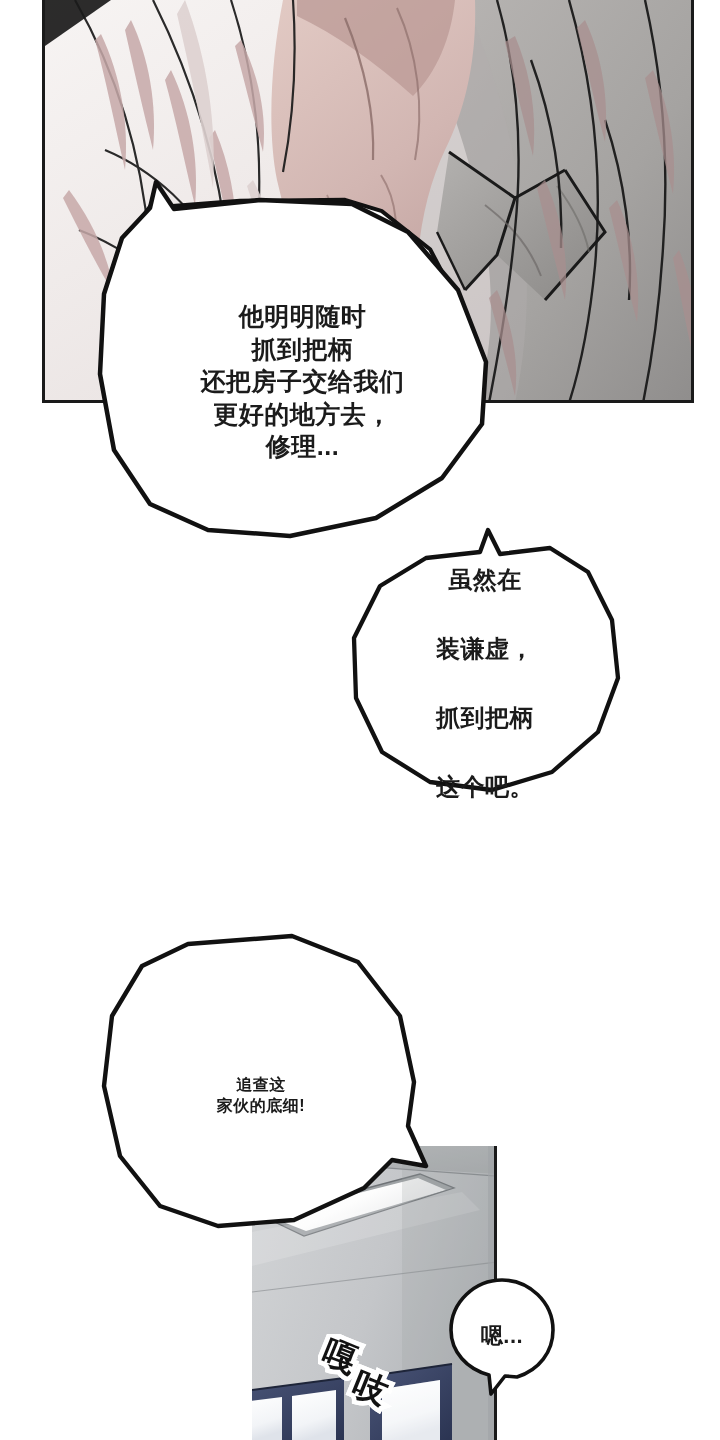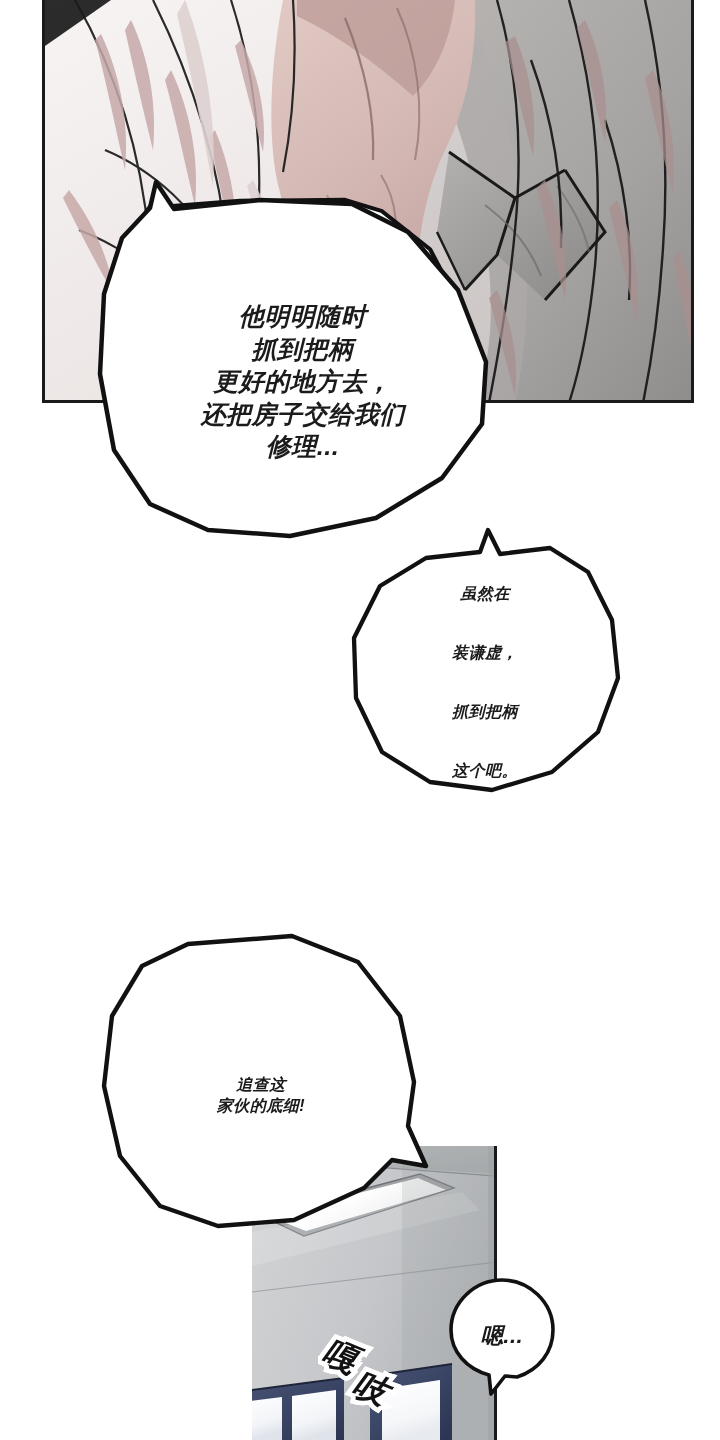--- a/index.html
+++ b/index.html
@@ -1,21 +1,21 @@
 <!DOCTYPE html>
 <html><head>
 <meta charset="utf-8">
 <style>
   html,body{margin:0;padding:0;background:#ffffff;}
   body{
     width:720px;height:1440px;position:relative;overflow:hidden;
     font-family:"Liberation Sans","DejaVu Sans",sans-serif;
     background:#ffffff;
   }
-  .stage{position:absolute;left:0;top:0;width:720px;height:1296px;font-style:italic;}
+  .stage{position:absolute;left:0;top:0;width:720px;height:1296px;}
 
   
   .panel-top{
     position:absolute;left:42px;top:0;width:652px;height:403px;
     border:3px solid #1a1a1a;border-top:none;box-sizing:border-box;
     overflow:hidden;background:#efeaea;
   }
   .panel-bottom{
     position:absolute;left:252px;top:1146px;width:245px;height:294px;
     overflow:hidden;background:#c9cbcd;border-right:3px solid #1a1a1a;
@@ -205,34 +205,34 @@
                L66,322 L30,268 L12,196 L14,122 L32,54 Z" transform="translate(0,18) scale(1.0,0.95)" fill="#ffffff" stroke="#111111" stroke-width="4.2" stroke-linejoin="round"></path>
 
       <path d="M60,30 L66,4 L84,31
                L170,22 L262,26 L318,54 L368,112 L396,184 L392,246
                L352,300 L286,340 L200,358 L118,352 L60,326
                L24,272 L10,196 L14,116 L32,60 Z" fill="#ffffff" stroke="#111111" stroke-width="4.5" stroke-linejoin="round"></path>
     </svg>
     <div class="txt" style="font-size:25px;padding-top:16px;">
       <span>他明明随时</span>
       <span>抓到把柄</span>
+      <span>还把房子交给我们</span>
       <span>更好的地方去，</span>
-      <span>还把房子交给我们</span>
       <span>修理...</span>
     </div>
   </div>
 
   <div class="bubble" style="left:340px;top:528px;width:290px;height:282px;">
     <svg width="290" height="282" viewBox="0 0 290 282">
       <path d="M140,24 L148,2 L160,26
                L210,20 L248,44 L272,92 L278,150
                L258,204 L212,244 L152,262 L90,254
                L42,224 L16,170 L14,110 L40,58 L86,30 Z" fill="#ffffff" stroke="#111111" stroke-width="4.3" stroke-linejoin="round"></path>
     </svg>
-    <div class="txt" style="font-size:16px;padding-top:14px;gap:38px;">
+    <div class="txt" style="font-size:24px;padding-top:14px;gap:38px;">
       <span>虽然在</span>
       <span>装谦虚，</span>
       <span>抓到把柄</span>
       <span>这个吧。</span>
     </div>
   </div>
 
   <div class="bubble" style="left:96px;top:930px;width:330px;height:320px;">
     <svg width="330" height="320" viewBox="0 0 330 320">
       <path d="M92,14 L196,6 L262,32 L304,86 L318,152

